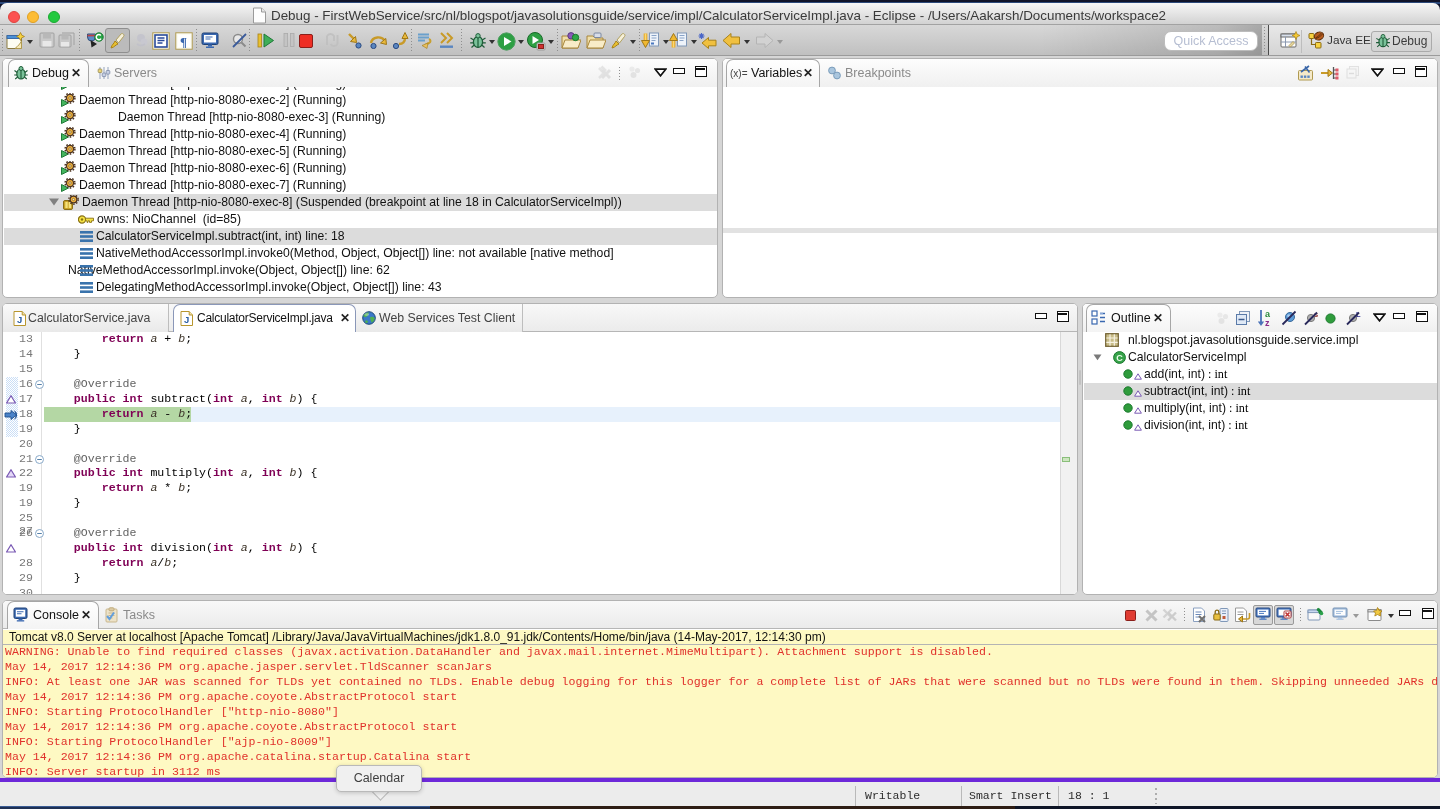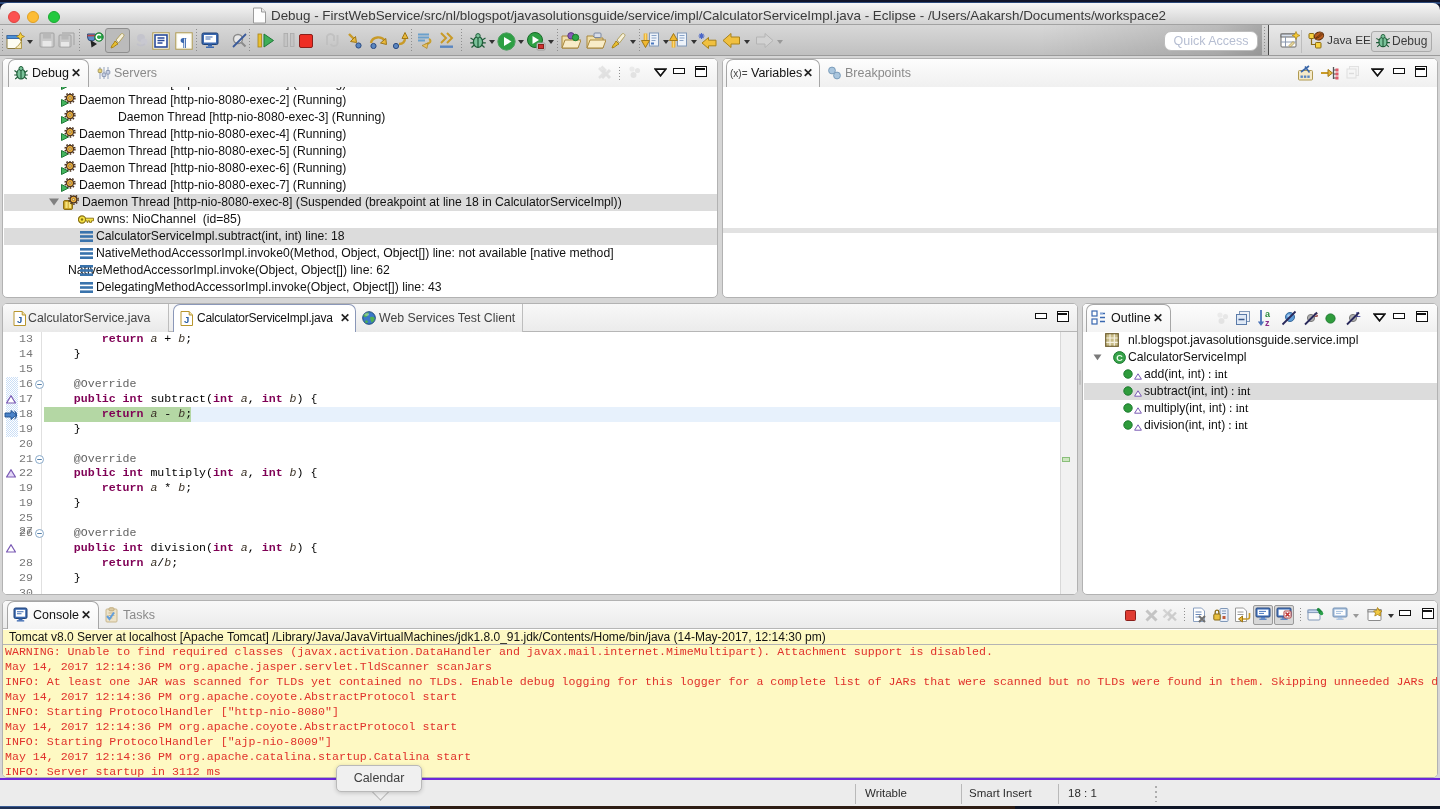--- a/index.html
+++ b/index.html
@@ -56,21 +56,21 @@
 
 #ed-content { position:absolute; left:0; top:28px; right:0; bottom:0; background:#fff; }
 .cl { position:absolute; left:43px; font-family:"Liberation Mono", monospace; font-size:11.6px; line-height:14.94px; white-space:pre; color:#000; }
 .ln { position:absolute; width:30px; text-align:right; font-family:"Liberation Mono", monospace; font-size:11.6px; line-height:14.94px; color:#787878; }
 .kw { color:#7f0055; font-weight:bold; }
 .an { color:#646464; }
 .pv { color:#3d3429; font-style:italic; }
 
 .con-line { position:absolute; left:2px; font-family:"Liberation Mono", monospace; font-size:11.6px; color:#e0312b; white-space:pre; }
 
-#statusbar { left:0; top:778px; width:1440px; height:28px; background:#ececec; border-top:2px solid #6d28d9; }
+#statusbar { left:0; top:778px; width:1440px; height:28px; background:#ececec; border-top:4px solid #6d28d9;font-family:Liberation Mono, monospace; }
 .sb-sep { position:absolute; top:4px; width:1px; height:20px; background:#b9b9b9; }
 .sb-txt { position:absolute; top:7px; font-size:11.5px; color:#2c2c2c; }
 #bottomstrip { left:0; top:806px; width:1440px; height:3px; background:#241b14; }
 
 #tooltip { left:336px; top:765px; width:86px; height:27px; background:#f0f0f0; border:1px solid #b9b9b9; border-radius:5px; box-shadow:0 1px 4px rgba(0,0,0,0.18); font-size:12.5px; color:#3e3e3e; text-align:center; line-height:25px; z-index:50; }
 #tooltip-tail { left:374px; top:785px; width:13px; height:13px; background:#f0f0f0; border-right:1px solid #b9b9b9; border-bottom:1px solid #b9b9b9; transform:rotate(45deg); z-index:49; }
 </style>
 </head>
 <body>
 <div id="menustrip" class="abs">

